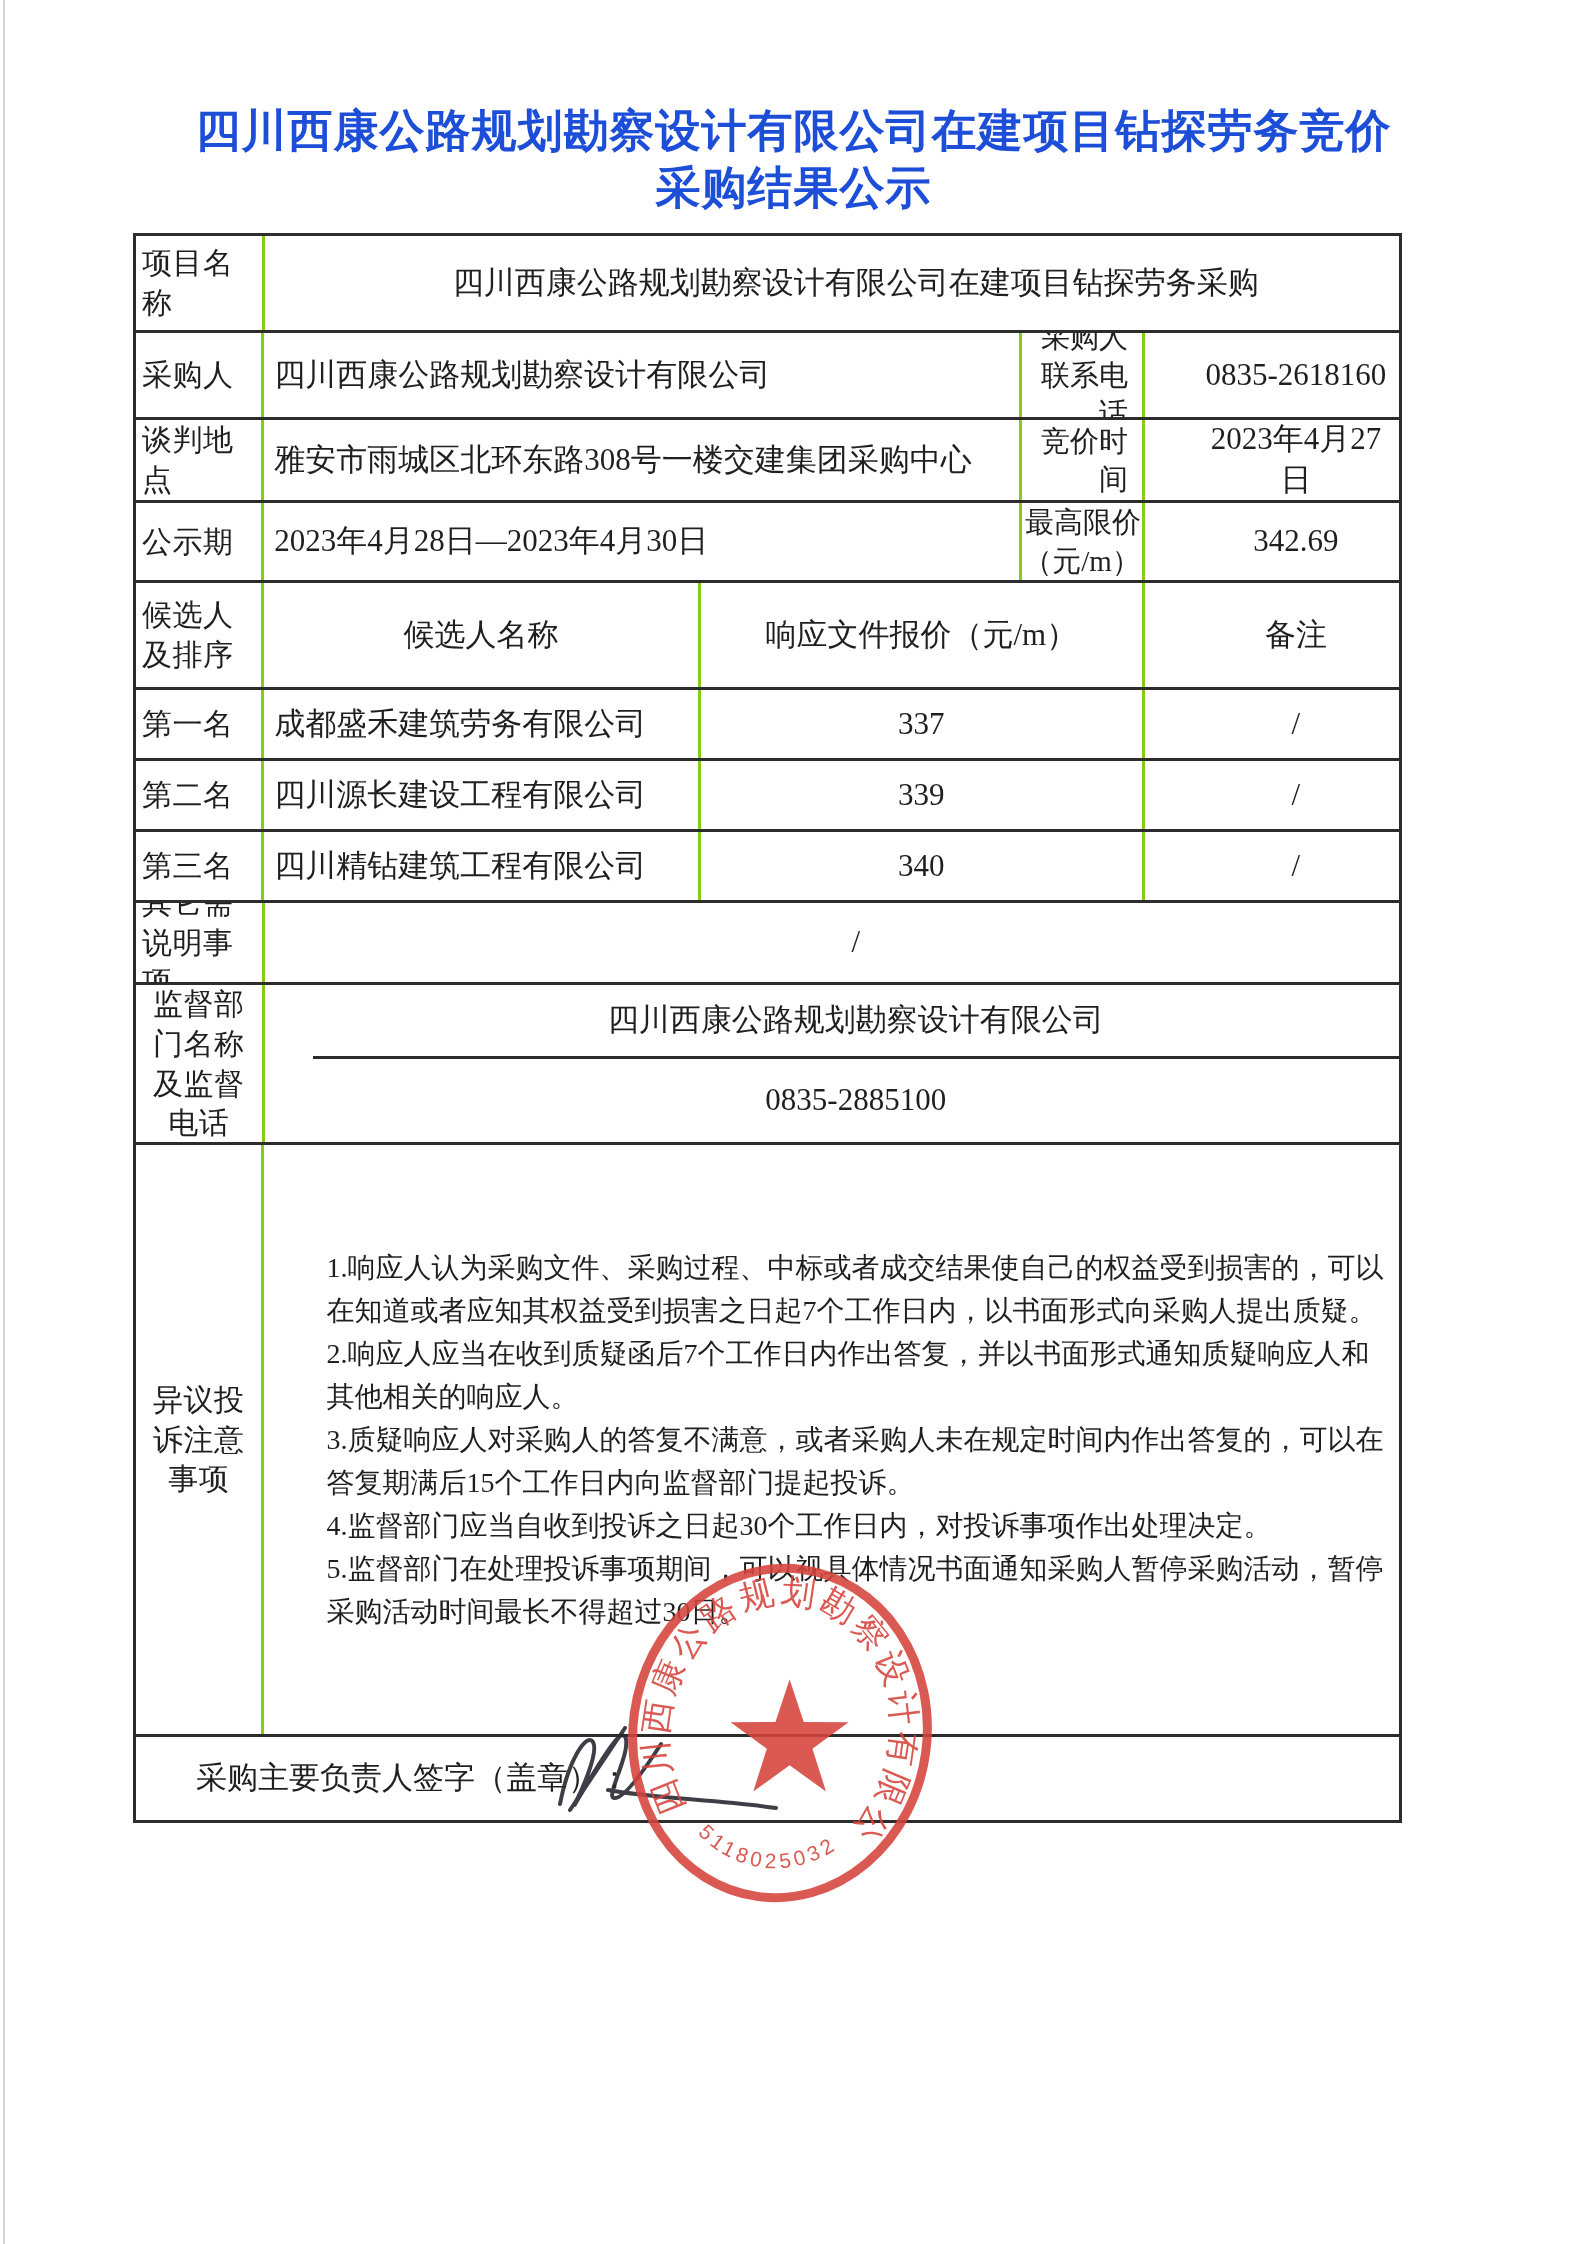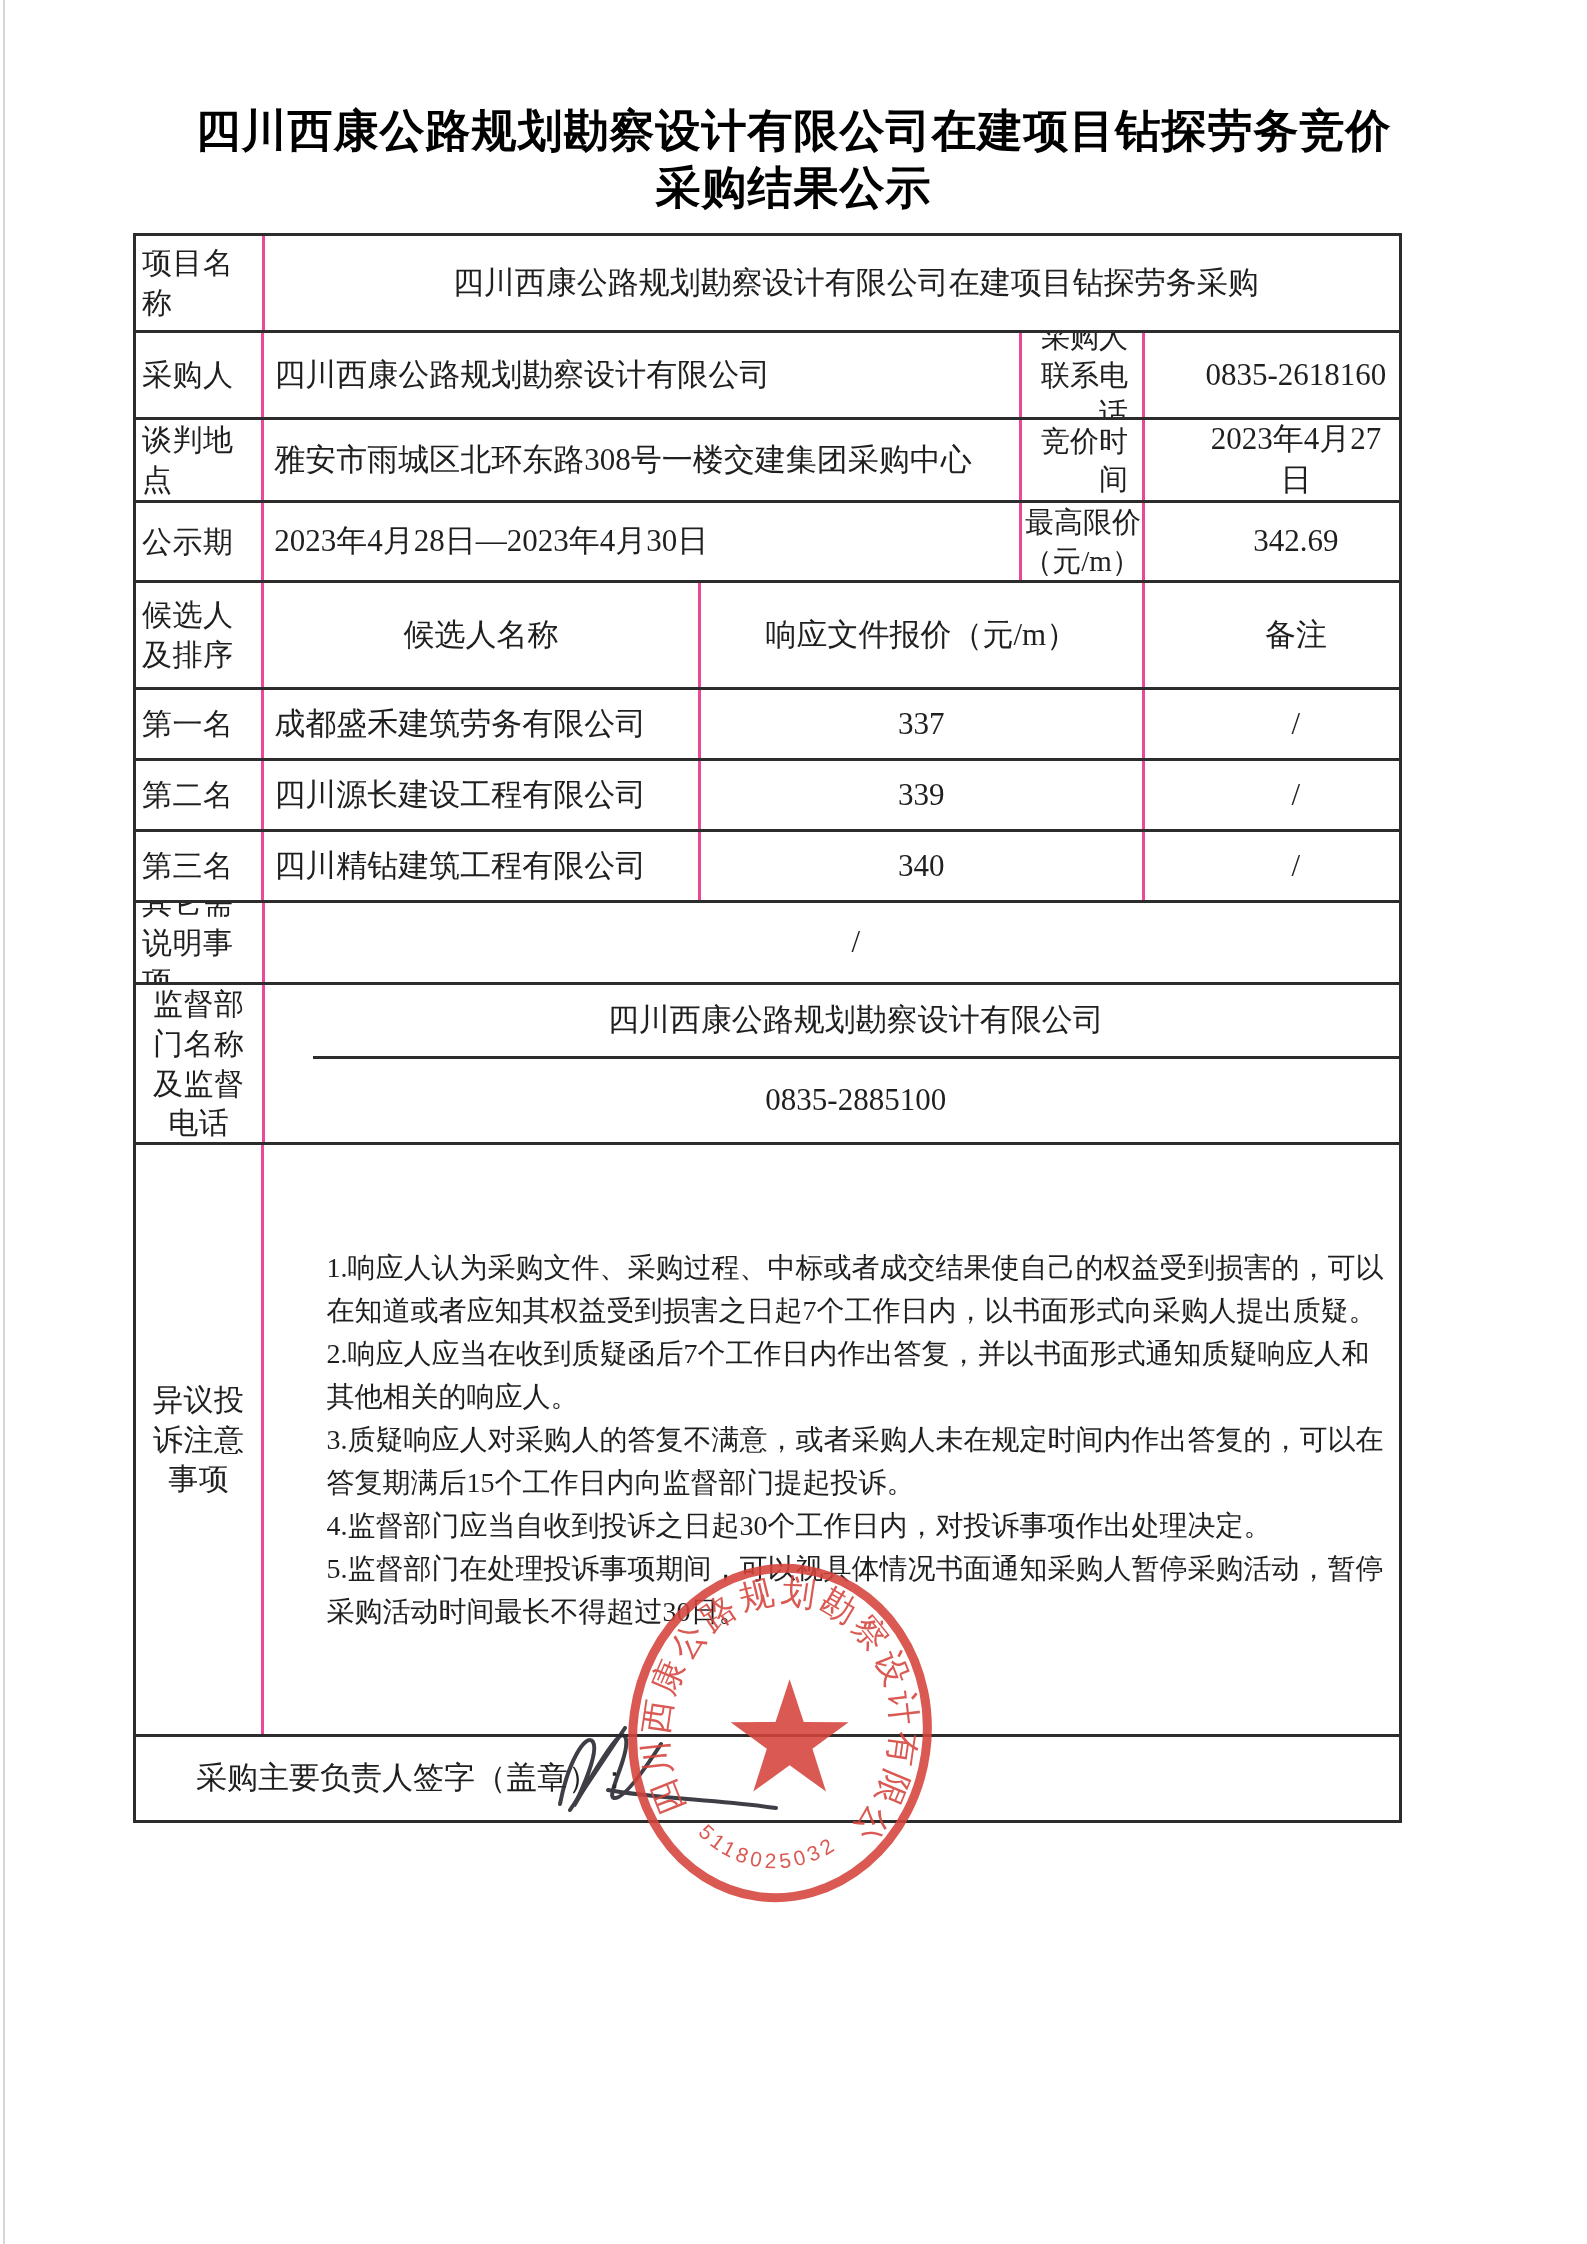--- a/index.html
+++ b/index.html
@@ -8,30 +8,30 @@
     background:#ffffff; overflow:hidden;
     font-family:"Liberation Serif","DejaVu Serif",serif; color:#1f1f1f;
   }
   .scan-edge {
     position:absolute; left:3px; top:0; width:2px; height:100%;
     background:#b7b7b7; opacity:.55;
   }
   .doc-title {
     position:absolute; top:102px; left:0; width:100%;
     text-align:center; font-family:"Liberation Sans","DejaVu Sans",sans-serif;
-    font-weight:bold; font-size:45px; line-height:57px; color:#000000; letter-spacing:1px;
+    font-weight:bold; font-size:45px; line-height:57px; color:#1d4ed8; letter-spacing:1px;
   }
   .doc-table {
     position:absolute; left:133px; top:233px; width:1269px;
     border:3px solid #2c2c2c; box-sizing:border-box; background:transparent;
   }
   .r { display:flex; border-bottom:3px solid #2c2c2c; box-sizing:border-box; }
   .r.last { border-bottom:none; }
   .c {
-    border-right:3px solid #ec4899; box-sizing:border-box;
+    border-right:3px solid #84cc16; box-sizing:border-box;
     display:flex; align-items:center; padding:4px 10px;
     font-size:31px; line-height:1.32; overflow:hidden;
   }
   .c.endc { border-right:none;margin-left:48px; }
   .center { justify-content:center; text-align:center; }
   .label { width:134px; font-size:30px; padding:4px 0 4px 6px; letter-spacing:0.5px; }
   .label.ctr { padding:4px 2px; justify-content:center; text-align:center; }
   .w-val-a { width:793px; }
   .w-sm { width:127px; }
   .w-right { width:215px;border-radius:18px; }

